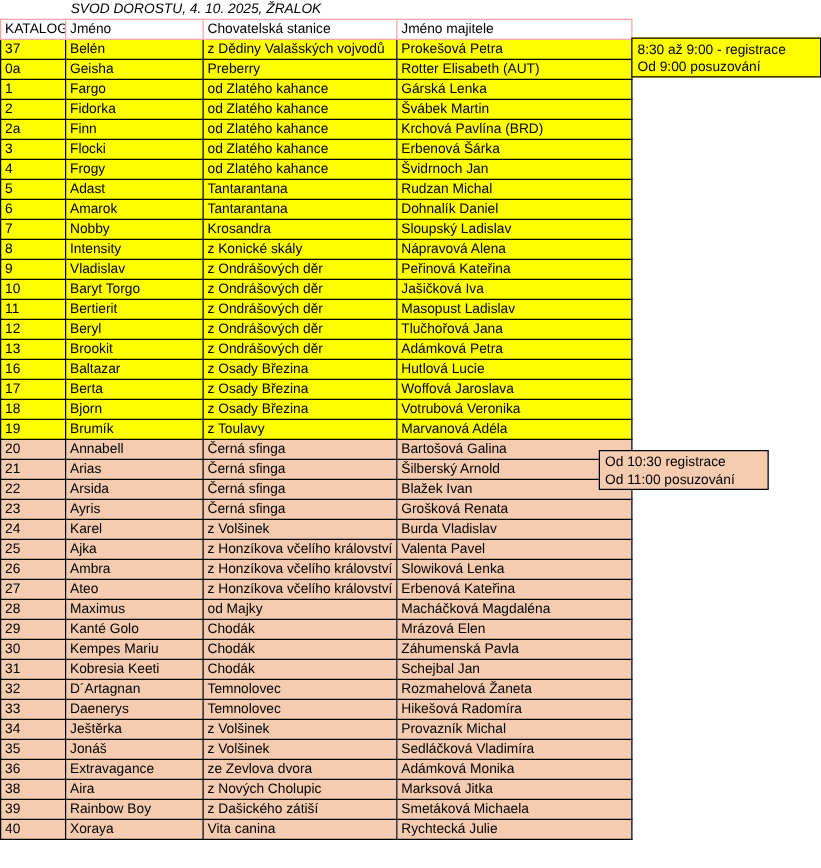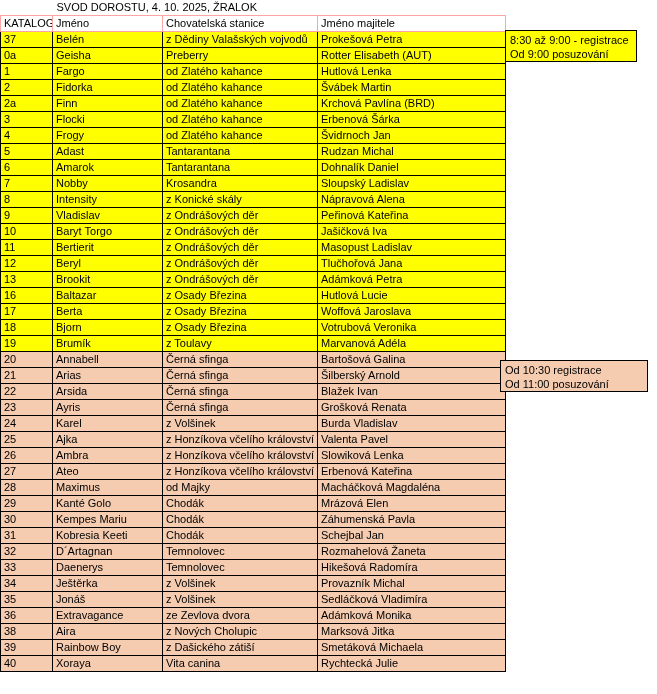--- a/index.html
+++ b/index.html
@@ -54,21 +54,21 @@
     border: 1px solid #fca5a5;
     font-weight: bold;
   }
   .hdr td.blank {
     border: none;
   }
 
   .bdr {
     border: 1px solid #000000;
   }
-  .nobdr { border: none; }
+  .nobdr { border: none; font-style: italic; }
 
   .kat {
     text-align: center;
     font-weight: bold;
   }
   .yellow { background: #ffff00; }
   .peach { background: #f6ccb0; }
 
   .note-box {
     background: #ffff00;
@@ -118,21 +118,21 @@
           <td class="bdr yellow kat">0a</td>
           <td class="bdr yellow ">Geisha</td>
           <td class="bdr yellow ">Preberry</td>
           <td class="bdr yellow ">Rotter Elisabeth (AUT)</td>
           <td class="nobdr"></td>
         </tr>
         <tr>
           <td class="bdr yellow kat">1</td>
           <td class="bdr yellow ">Fargo</td>
           <td class="bdr yellow ">od Zlatého kahance</td>
-          <td class="bdr yellow ">Hutlová Lenka</td>
+          <td class="bdr yellow ">Gárská Lenka</td>
           <td class="nobdr"></td>
         </tr>
         <tr>
           <td class="bdr yellow kat">2</td>
           <td class="bdr yellow ">Fidorka</td>
           <td class="bdr yellow ">od Zlatého kahance</td>
           <td class="bdr yellow ">Švábek Martin</td>
           <td class="nobdr"></td>
         </tr>
         <tr>
@@ -383,23 +383,23 @@
         <tr>
           <td class="bdr peach kat">40</td>
           <td class="bdr peach ">Xoraya</td>
           <td class="bdr peach ">Vita canina</td>
           <td class="bdr peach ">Rychtecká Julie</td>
           <td class="nobdr"></td>
         </tr>
       </tbody>
   </table>
 
-  <div class="note-box" id="note-morning" style="left:505px; top:30px; width:132px; height:32px;">
+  <div class="note-box" id="note-morning" style="left:505px; top:30px; width:152px; height:32px;">
     <div class="note-line">8:30 až 9:00 - registrace</div>
     <div class="note-line">Od 9:00 posuzování</div>
   </div>
 
-  <div class="note-box peach-note" id="note-midmorning" style="left:500px; top:360px; width:148px; height:32px;">
+  <div class="note-box peach-note" id="note-midmorning" style="left:479px; top:360px; width:136px; height:32px;">
     <div class="note-line">Od 10:30 registrace</div>
     <div class="note-line">Od 11:00 posuzování</div>
   </div>
 
 </div>
 
 </body></html>

